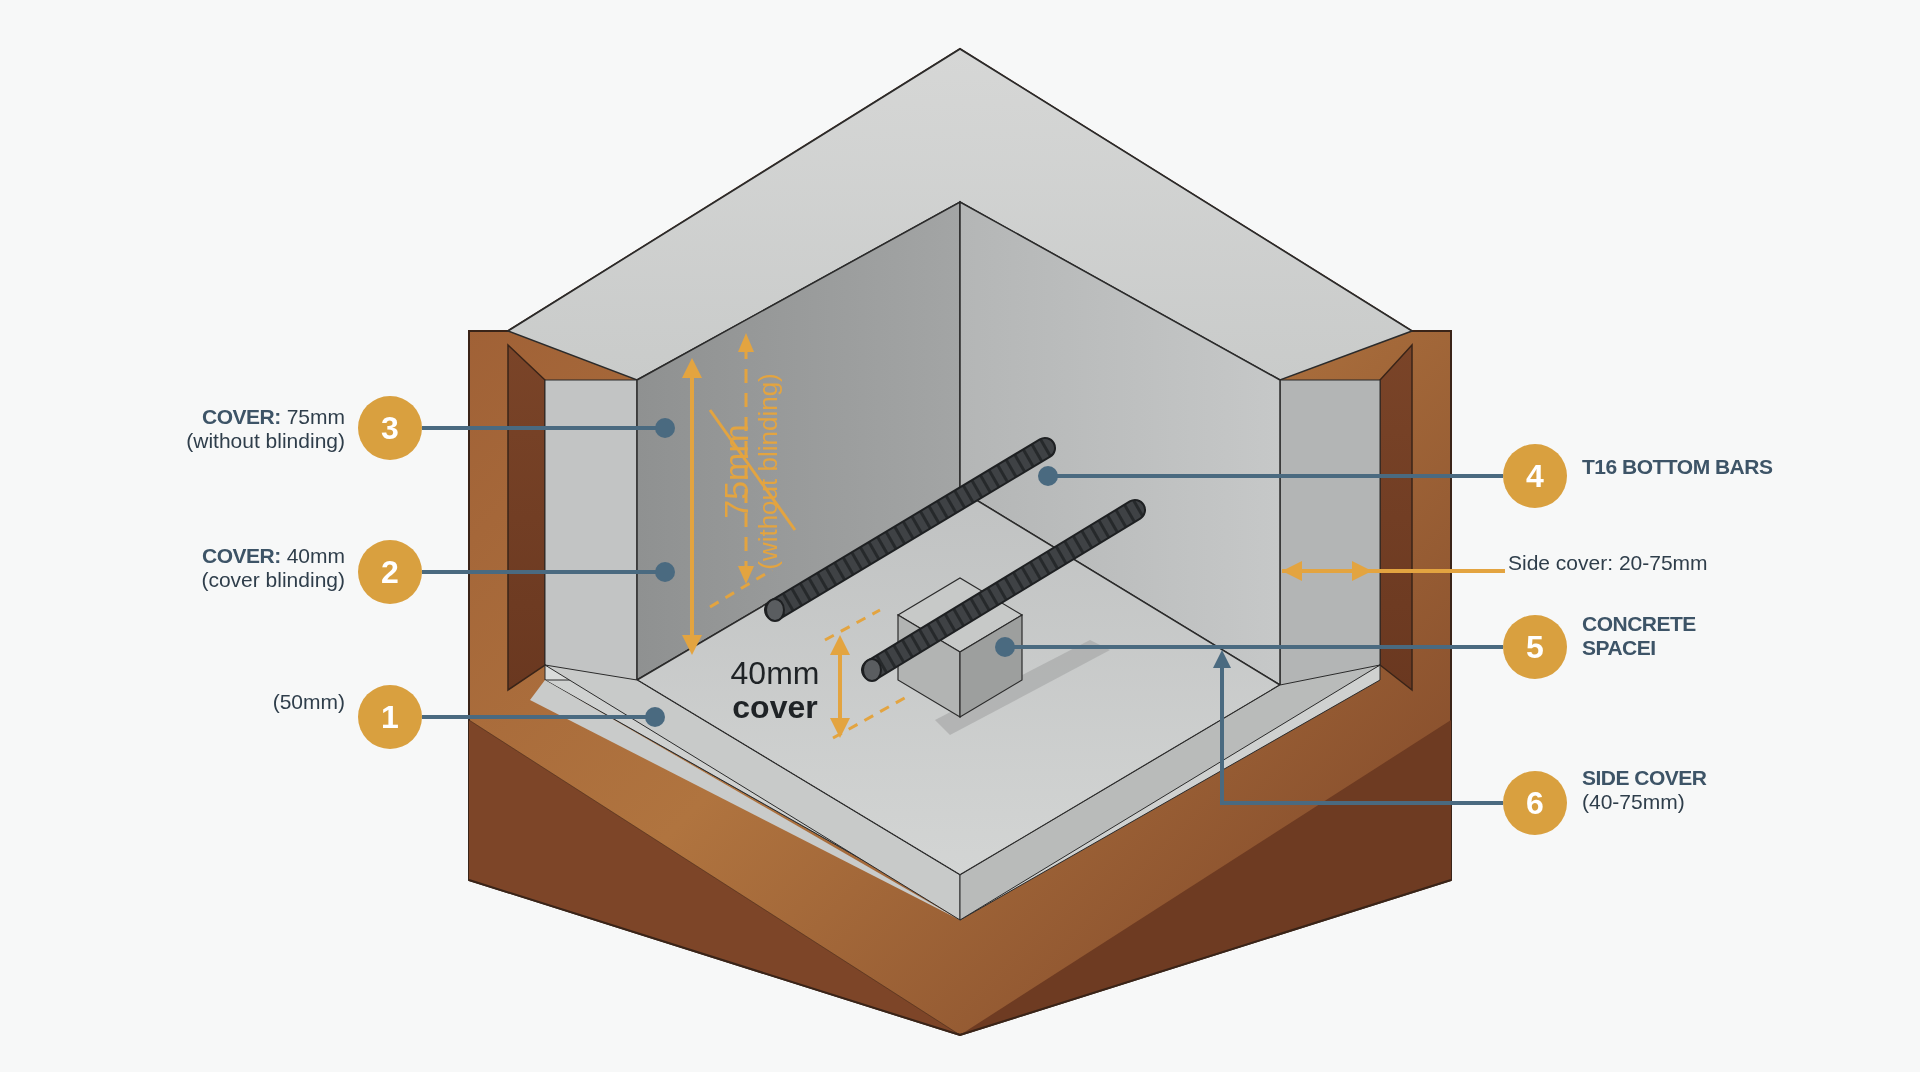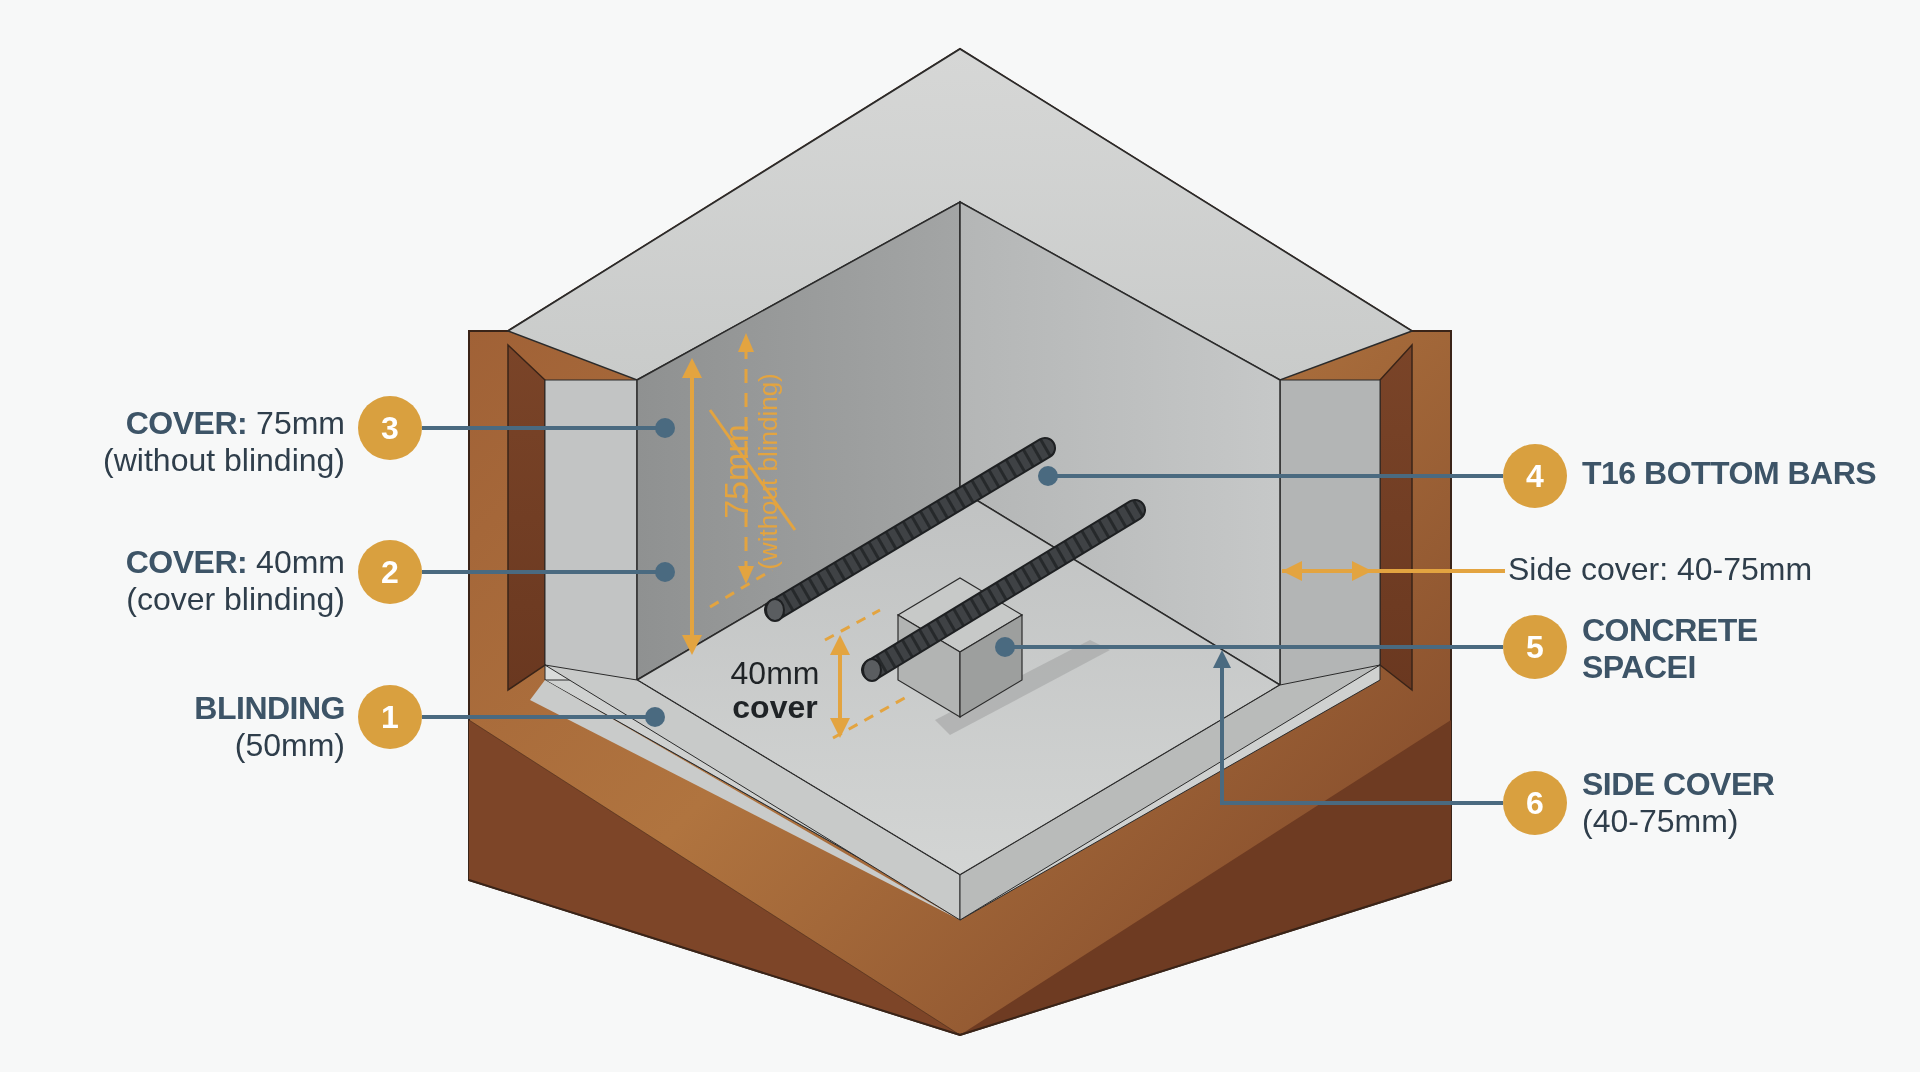--- a/index.html
+++ b/index.html
@@ -2,21 +2,21 @@
 <html><head>
 <meta charset="utf-8">
 <style>
   html, body { margin:0; padding:0; }
   body { width:1920px; height:1072px; background:#f7f8f8; position:relative; overflow:hidden; font-family:"Liberation Sans", sans-serif; }
   #stage { position:absolute; left:0; top:0; width:1920px; height:1072px; }
   .label { position:absolute; color:#2f3e4b; font-family:"Liberation Sans", sans-serif; line-height:1.15; }
   .label.left { text-align:right; width:330px; }
   .label.right { text-align:left; width:340px; }
   .label .strong { font-weight:bold; color:#3d5467; letter-spacing:-0.5px; }
-  .label .line { display:block; font-size:32px; }
+  .label .line { display:block; font-size:21px; }
   .badge { position:absolute; width:64px; height:64px; border-radius:50%; background:#d9a03f; color:#fff; font-weight:bold; font-size:32px; display:flex; align-items:center; justify-content:center; font-family:"Liberation Sans", sans-serif; }
   .dim-text { position:absolute; font-family:"Liberation Sans", sans-serif; }
 </style>
 </head>
 <body>
 
 <svg id="stage" viewBox="0 0 1920 1072" xmlns="http://www.w3.org/2000/svg">
   <defs>
     <linearGradient id="soilGrad" x1="0" y1="0" x2="1" y2="1">
       <stop offset="0" stop-color="#9a5a33"></stop>
@@ -155,32 +155,31 @@
 </div>
 <div class="badge" style="left:358px; top:396px;">3</div>
 
 <div class="label left" style="left:15px; top:544px;text-align:right;">
   <span class="line"><span class="strong">COVER:</span> <span>40mm</span></span>
   <span class="line">(cover blinding)</span>
 </div>
 <div class="badge" style="left:358px; top:540px;">2</div>
 
 <div class="label left" style="left:15px; top:690px;">
-  <span class="line strong">BLINDING</span>
   <span class="line">(50mm)</span>
 </div>
 <div class="badge" style="left:358px; top:685px;">1</div>
 
 <div class="badge" style="left:1503px; top:444px;">4</div>
 <div class="label right" style="left:1582px; top:455px;">
   <span class="line strong">T16 BOTTOM BARS</span>
 </div>
 
 <div class="label right" style="left:1508px; top:551px;">
-  <span class="line">Side cover: 40-75mm</span>
+  <span class="line">Side cover: 20-75mm</span>
 </div>
 
 <div class="badge" style="left:1503px; top:615px;">5</div>
 <div class="label right" style="left:1582px; top:612px;">
   <span class="line strong">CONCRETE</span>
   <span class="line strong">SPACEI</span>
 </div>
 
 <div class="badge" style="left:1503px; top:771px;">6</div>
 <div class="label right" style="left:1582px; top:766px;">

